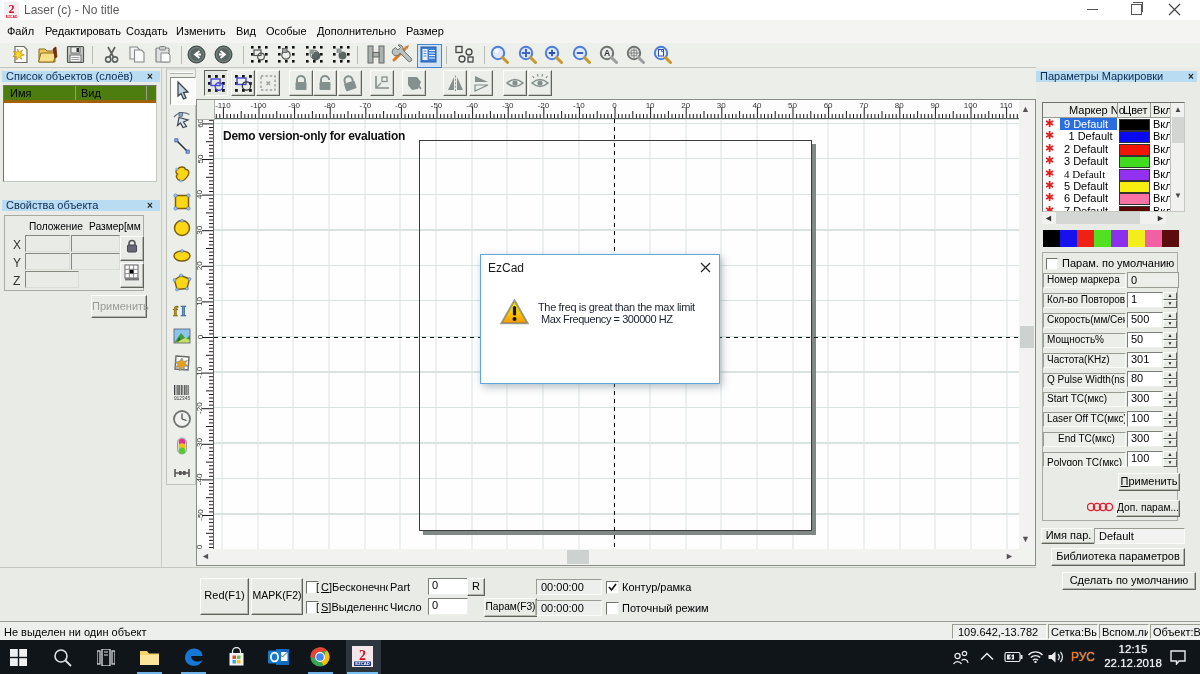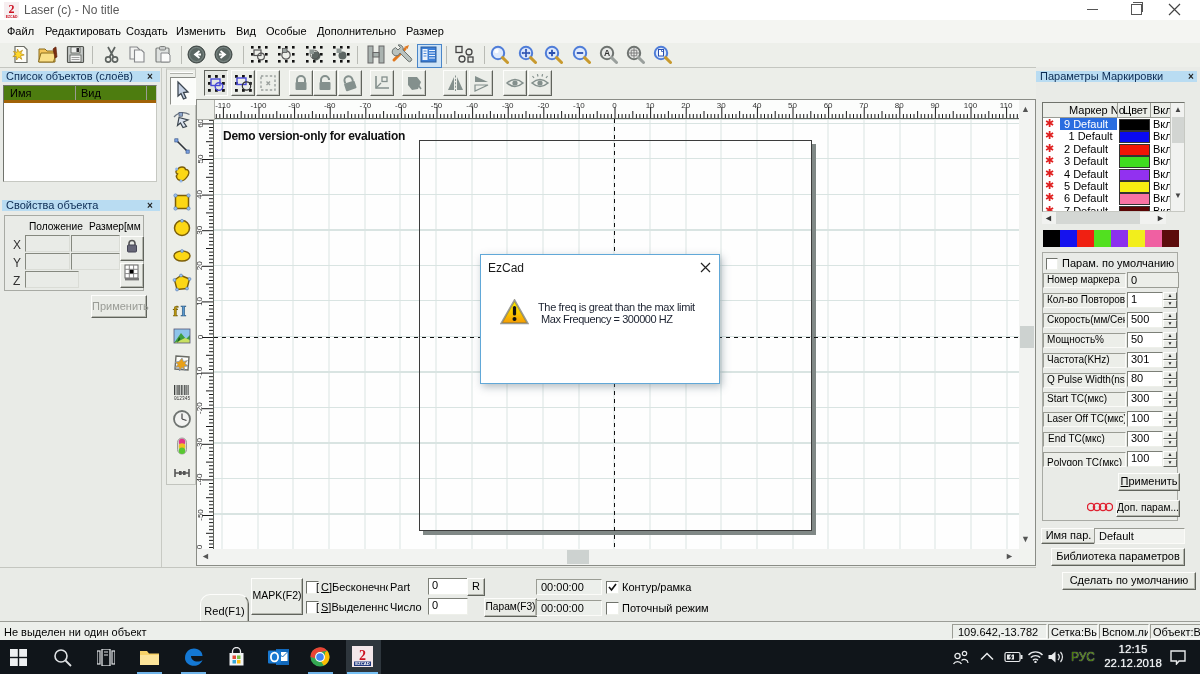--- a/index.html
+++ b/index.html
@@ -824,21 +824,21 @@
         <circle cx="10" cy="10" r="2.6" fill="#84908d"></circle>
       </svg></div>
     <div class="abs" style="left:331.8px;top:2px;width:24px;height:26px;background:#eceee9;border:1px solid;border-color:#fdfdfb #60635c #60635c #fdfdfb;box-shadow:inset -1px -1px 0 #c6c8c2;box-sizing:border-box;"><svg width="20" height="20" viewBox="0 0 20 20" style="margin:2px 0 0 1px">
         <path d="M2 10 Q10 3 18 10 Q10 17 2 10z" fill="none" stroke="#84908d" stroke-width="1.6"></path>
         <circle cx="10" cy="10" r="2.6" fill="#84908d"></circle>
         <path d="M4 5 l-1.5-2 M8 3.5 l-.6-2.4 M12 3.5 l.6-2.4 M16 5 l1.5-2" stroke="#84908d" stroke-width="1.2"></path>
       </svg></div>
   </div>
 
 <div class="abs" style="left:0;top:567px;width:1200px;height:54px;background:#e9ebe7;border-top:1px solid #c4c6c0;">
-  <div class="btn" style="left:200px;top:26px;width:47px;height:35px;line-height:33px;border-radius:10px;">Red(F1)</div>
+  <div class="btn" style="left:200px;top:10px;width:47px;height:35px;line-height:33px;">Red(F1)</div>
   <div class="btn" style="left:251px;top:10px;width:50px;height:35px;line-height:33px;font-size:10.5px;">MAPK(F2)</div>
   <div class="cb" style="left:306px;top:13px;"></div>
   <div class="mlbl" style="left:321px;top:13px;width:67px;overflow:hidden;white-space:nowrap;"><span style="text-decoration:underline">C</span>]Бесконечно</div>
   <div class="mlbl" style="left:316px;top:13px;">[</div>
   <div class="cb" style="left:306px;top:33px;"></div>
   <div class="mlbl" style="left:321px;top:33px;width:67px;overflow:hidden;white-space:nowrap;"><span style="text-decoration:underline">S</span>]Выделенно</div>
   <div class="mlbl" style="left:316px;top:33px;">[</div>
   <div class="mlbl" style="left:390px;top:13px;">Part</div>
   <div class="sunk" style="left:428px;top:10px;width:35px;height:15px;font-size:11px;padding-left:3px;">0</div>
   <div class="btn" style="left:467px;top:10px;width:16px;height:16px;line-height:15px;">R</div>
@@ -891,21 +891,21 @@
         <span style="position:absolute;left:110px;top:0;font-size:11px;">Вкл</span>
       </div>
       <div style="position:absolute;left:0;top:52px;width:127px;height:12px;">
         <span style="position:absolute;left:2px;top:-1px;color:#e02020;font-size:11px;">✱</span>
         <span style="position:absolute;left:17px;top:0px;width:57px;height:12px;font-size:11px;line-height:12px;padding-left:4px;box-sizing:border-box;color:#000;">3 Default</span>
         <div style="position:absolute;left:76px;top:1px;width:29px;height:10px;background:#3fdc1f;border:1px solid #333;"></div>
         <span style="position:absolute;left:110px;top:0;font-size:11px;">Вкл</span>
       </div>
       <div style="position:absolute;left:0;top:65px;width:127px;height:12px;">
         <span style="position:absolute;left:2px;top:-1px;color:#e02020;font-size:11px;">✱</span>
-        <span style="position:absolute;left:17px;top:0px;width:57px;height:12px;font-size:11px;line-height:12px;padding-left:4px;box-sizing:border-box;color:#000;">4 Default</span>
+        <span style="position:absolute;left:17px;top:0px;width:57px;height:12px;font-size:11px;line-height:12px;padding-left:4px;box-sizing:border-box;color:#000;font-family:Liberation Serif, serif;">4 Default</span>
         <div style="position:absolute;left:76px;top:1px;width:29px;height:10px;background:#9231f0;border:1px solid #333;"></div>
         <span style="position:absolute;left:110px;top:0;font-size:11px;">Вкл</span>
       </div>
       <div style="position:absolute;left:0;top:77px;width:127px;height:12px;">
         <span style="position:absolute;left:2px;top:-1px;color:#e02020;font-size:11px;">✱</span>
         <span style="position:absolute;left:17px;top:0px;width:57px;height:12px;font-size:11px;line-height:12px;padding-left:4px;box-sizing:border-box;color:#000;">5 Default</span>
         <div style="position:absolute;left:76px;top:1px;width:29px;height:10px;background:#f8ef11;border:1px solid #333;"></div>
         <span style="position:absolute;left:110px;top:0;font-size:11px;">Вкл</span>
       </div>
       <div style="position:absolute;left:0;top:89px;width:127px;height:12px;">
@@ -1014,21 +1014,21 @@
       <span style="position:absolute;left:3px;top:0px;white-space:nowrap;">Laser Off TC(мкс)</span>
     </div>
     <div class="sunk" style="left:91px;top:344px;width:34px;height:14px;font-size:11px;">
       <span style="position:absolute;left:3px;top:0px;">100</span>
     </div>
     <div class="spin" style="left:127px;top:344px;height:16px;">
       <div>▲</div>
       <div>▼</div>
     </div>
     <div class="lblf lblp" style="left:7px;top:365px;width:81px;height:13px;">
-      <span style="position:absolute;left:4px;top:0px;white-space:nowrap;">End TC(мкс)</span>
+      <span style="position:absolute;left:14px;top:0px;white-space:nowrap;">End TC(мкс)</span>
     </div>
     <div class="sunk" style="left:91px;top:364px;width:34px;height:14px;font-size:11px;">
       <span style="position:absolute;left:3px;top:0px;">300</span>
     </div>
     <div class="spin" style="left:127px;top:364px;height:16px;">
       <div>▲</div>
       <div>▼</div>
     </div>
     <div class="lblf lblp" style="left:7px;top:385px;width:81px;height:13px;">
       <span style="position:absolute;left:3px;top:4px;white-space:nowrap;">Polygon TC(мкс)</span>
@@ -1167,19 +1167,19 @@
       <path d="M8.5 2 l-2.5 4 h2 l-1.8 3.6" stroke="#10151a" stroke-width="1.1" fill="none"></path>
     </svg>
     <svg class="abs" style="left:1027px;top:10px" width="17" height="13" viewBox="0 0 17 13">
       <path d="M1.5 5 a9.5 9.5 0 0 1 14 0 M3.8 7.6 a6.5 6.5 0 0 1 9.4 0 M6 10.2 a3.4 3.4 0 0 1 5 0" fill="none" stroke="#e8eaec" stroke-width="1.4"></path>
       <circle cx="8.5" cy="12" r="1.2" fill="#e8eaec"></circle>
     </svg>
     <svg class="abs" style="left:1047px;top:10px" width="17" height="14" viewBox="0 0 17 14">
       <path d="M1.5 5 h3 l4 -3.5 v11 l-4 -3.5 h-3z" fill="#e8eaec"></path>
       <path d="M11 4 a4.5 4.5 0 0 1 0 6 M13.5 2 a7.5 7.5 0 0 1 0 10" fill="none" stroke="#e8eaec" stroke-width="1.2"></path>
     </svg>
-    <div class="abs" style="left:1071px;top:10px;font-size:12px;color:#4d7c0f;text-shadow:0 0 1px rgba(240,244,248,.85);">РУС</div>
+    <div class="abs" style="left:1071px;top:10px;font-size:12px;color:#f97316;text-shadow:0 0 1px rgba(240,244,248,.85);">РУС</div>
     <div class="abs" style="left:1103px;top:3px;width:60px;text-align:center;font-size:11.5px;color:#f2f4f6;text-shadow:0 0 1px rgba(240,244,248,.85);">12:15</div>
     <div class="abs" style="left:1100px;top:17px;width:66px;text-align:center;font-size:11.5px;color:#f2f4f6;text-shadow:0 0 1px rgba(240,244,248,.85);">22.12.2018</div>
     <svg class="abs" style="left:1169px;top:9px" width="18" height="16" viewBox="0 0 18 16">
       <path d="M2 2 h14 v10 h-6 l-2.5 3 v-3 h-5.5z" fill="none" stroke="#e8eaec" stroke-width="1.4"></path>
     </svg>
   </div>
 
 </body></html>

